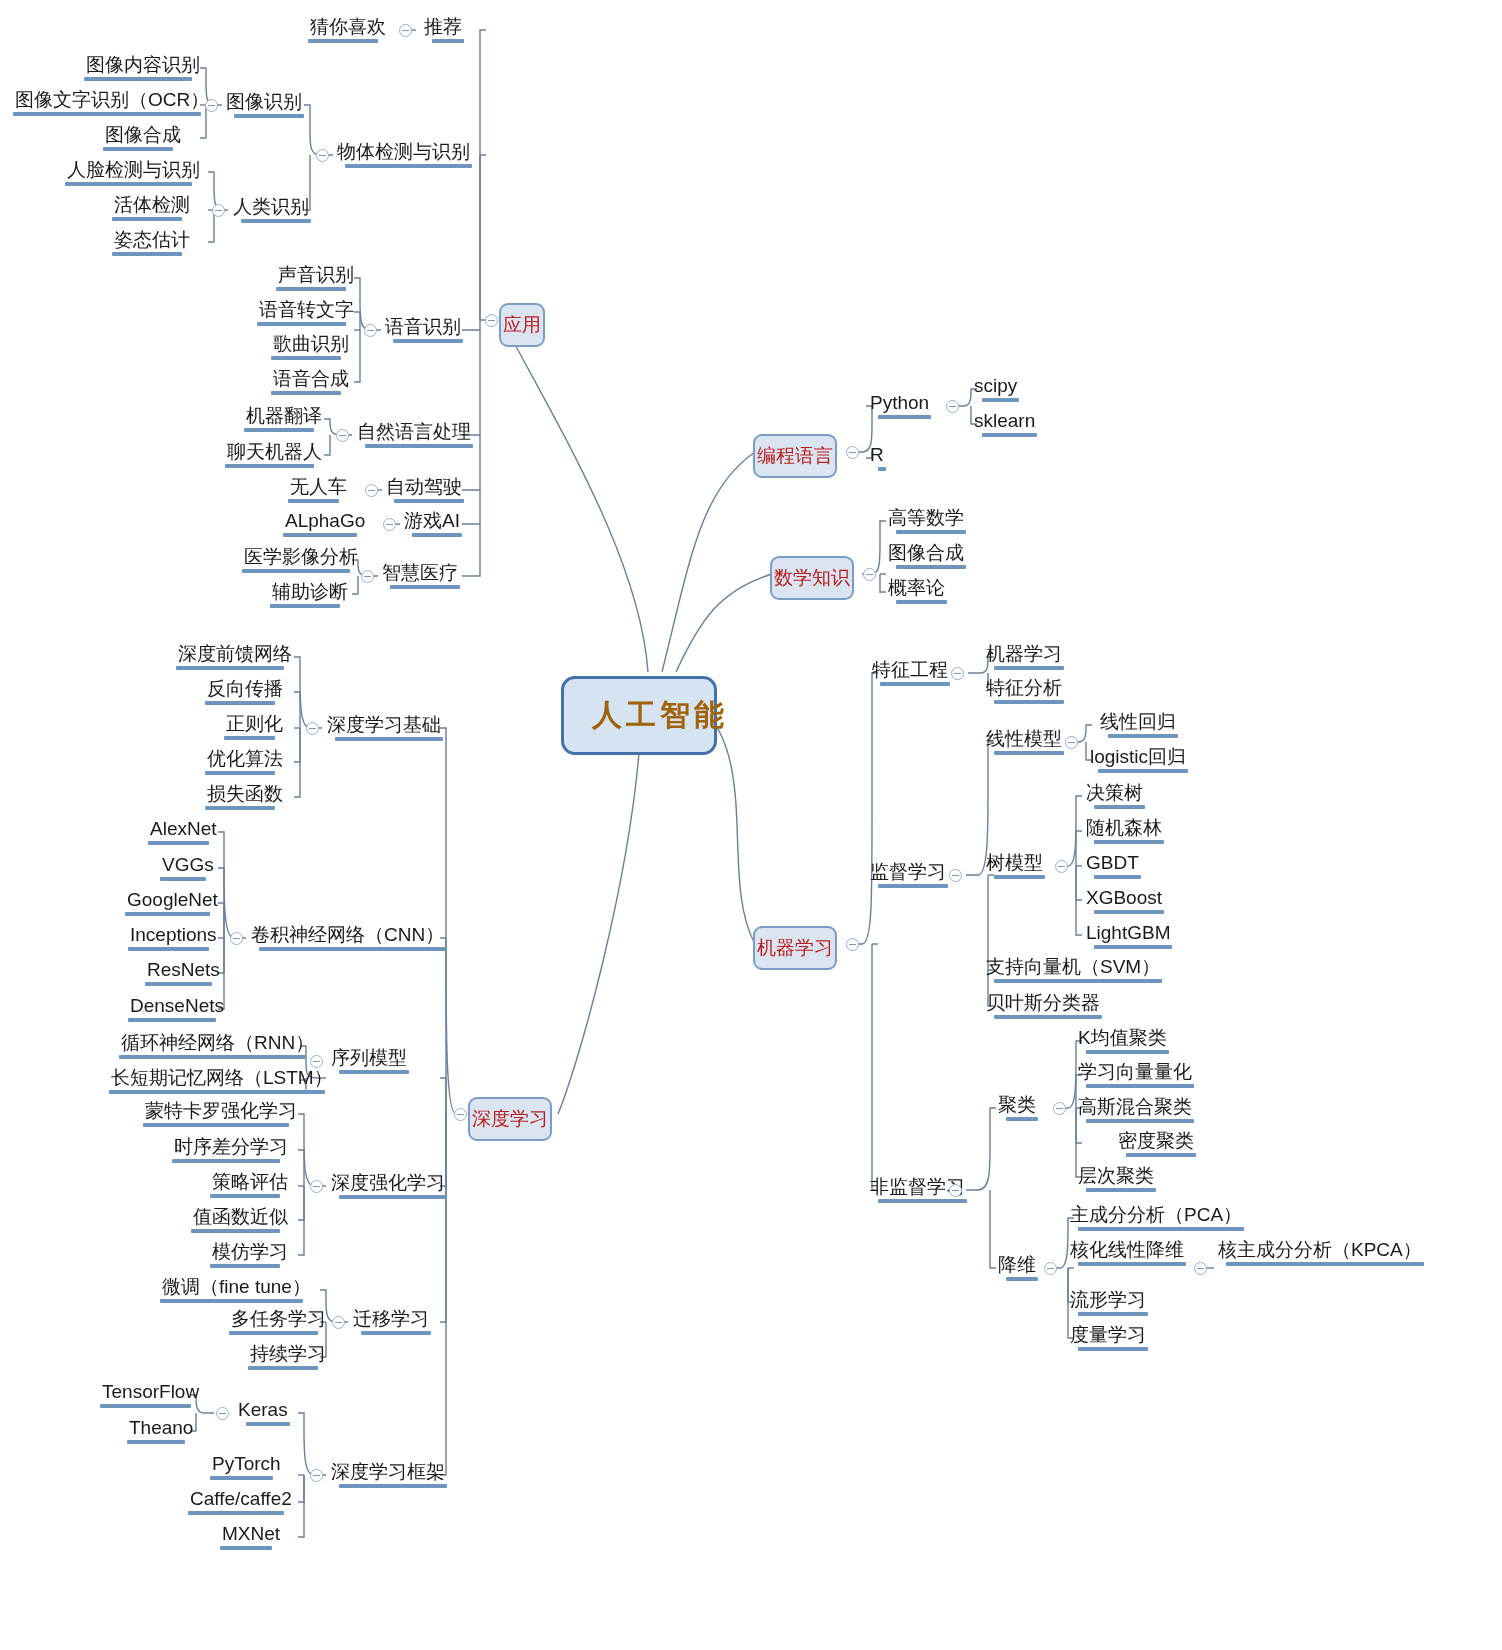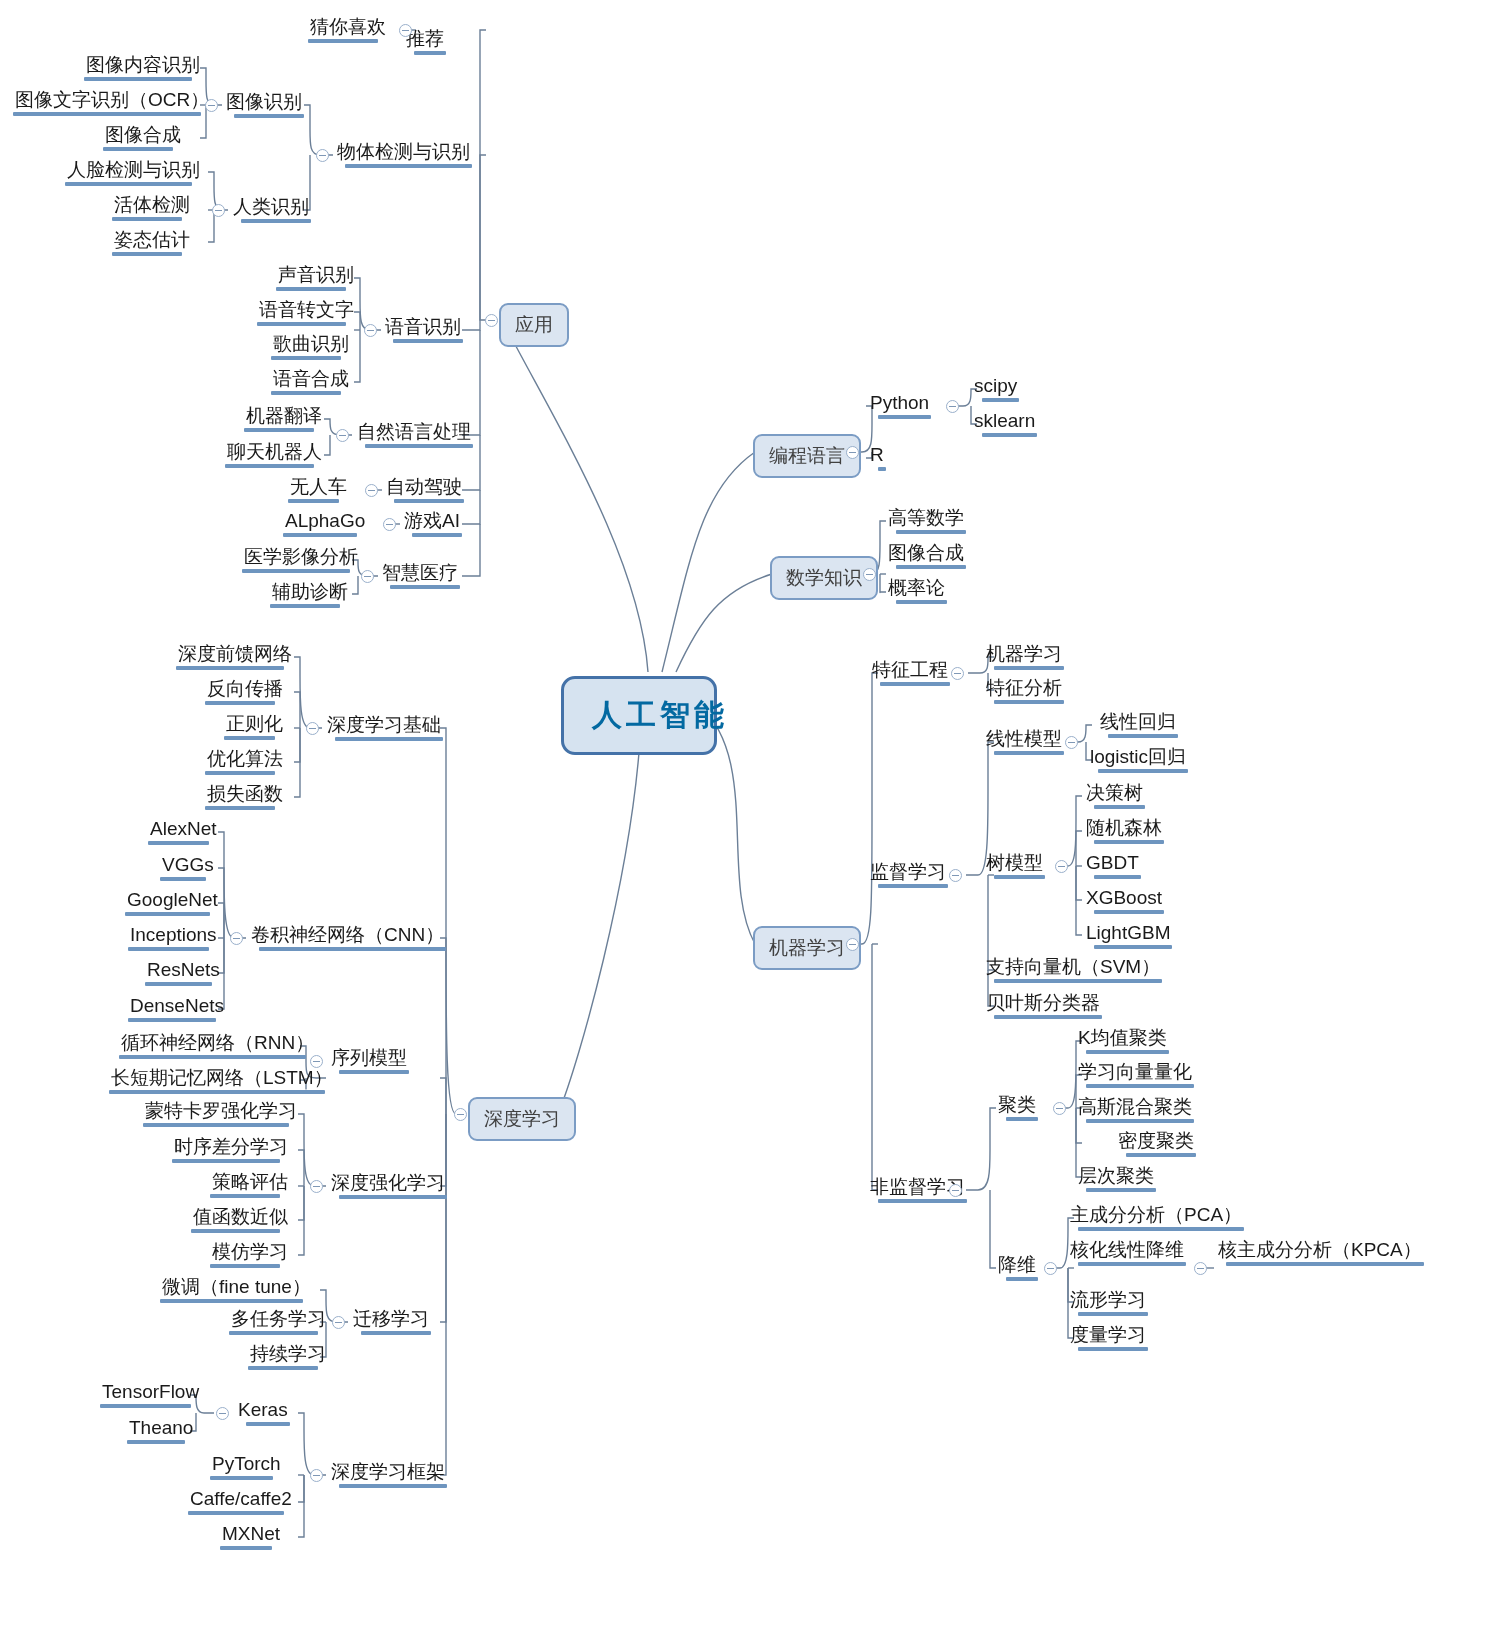--- a/index.html
+++ b/index.html
@@ -33,33 +33,33 @@
   
   .node.r .bar{margin-left:10px;}
   .node.l .bar{margin-right:10px;}
 
   
   .box{
     position:absolute;
     border:2px solid #7b9cc4;
     border-radius:9px;
     background:#dbe5f1;
-    color:#404040;
+    color:#b91c1c;
     font-size:19px;
-    padding:7px 14px;
+    padding:7px 2px;
     white-space:nowrap;
     box-sizing:border-box;
     text-align:center;
   }
   .root{
     position:absolute;
     border:3px solid #4472a8;
     border-radius:14px;
     background:#d6e3f0;
-    color:#0369a1;
+    color:#a16207;
     font-size:30px;
     font-weight:bold;
     padding:16px 28px;
     letter-spacing:4px;
     white-space:nowrap;
     box-sizing:border-box;
     text-align:center;
   }
 
   
@@ -225,21 +225,21 @@
       <path d="M 214 1413 L 204 1413 C 196 1413 196 1404 196 1396 L 196 1395 L 190 1395"></path>
       <path d="M 196 1413 C 196 1424 196 1426 196 1431 L 190 1431"></path>
     </g>
   </svg>
 
   <div class="root" style="left:561px;top:676px;width:156px;">人工智能</div>
 
   <div class="box" style="left:499px;top:303px;">应用</div>
   <div class="toggle" style="left:485px;top:314px;"></div>
 
-  <div class="node r" style="left:404px;top:17px;margin-top:12px;">
+  <div class="node r" style="left:422px;top:17px;">
     <span class="lbl">推荐</span>
     <span class="bar"></span>
   </div>
   <div class="toggle" style="left:399px;top:24px;"></div>
   <div class="node l" style="left:308px;top:17px;">
     <span class="lbl">猜你喜欢</span>
     <span class="bar"></span>
   </div>
 
   <div class="node r" style="left:335px;top:142px;">

